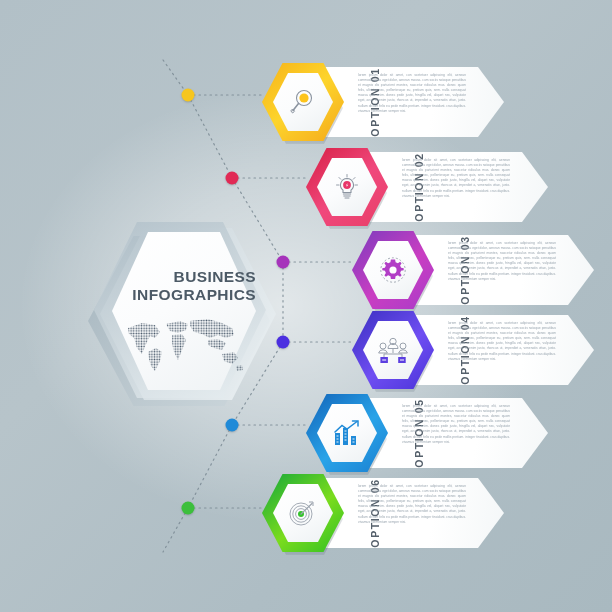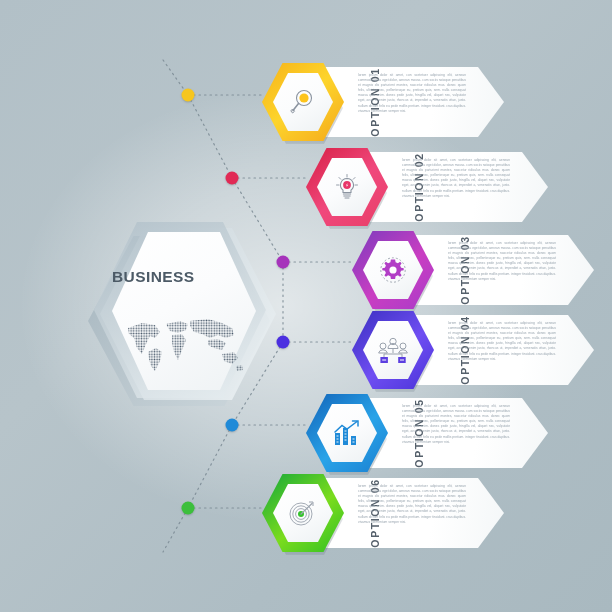--- a/index.html
+++ b/index.html
@@ -25,21 +25,21 @@
   .hex{position:absolute;clip-path:polygon(25% 0%,75% 0%,100% 50%,75% 100%,25% 100%,0% 50%);}
   .c-back3{left:2px;top:18px;width:182px;height:170px;
     background:linear-gradient(135deg,#9fb0ba 0%,#b9c6cd 55%,#cdd8dd 100%);opacity:.85;}
   .c-back2{left:14px;top:10px;width:176px;height:172px;
     background:linear-gradient(125deg,#c2ced4 0%,#dde5e9 60%,#eef3f5 100%);opacity:.9;}
   .c-back1{left:8px;top:4px;width:172px;height:176px;
     background:linear-gradient(160deg,#aebec8 0%,#c9d4da 45%,#e7eef1 100%);opacity:.75;}
   .c-face{left:26px;top:14px;width:144px;height:158px;
     background:linear-gradient(150deg,#ffffff 0%,#fbfcfd 45%,#eef2f4 100%);
     box-shadow:0 5px 14px rgba(70,85,95,.22);}
-  .c-title{position:absolute;left:26px;top:50px;width:144px;text-align:left;
+  .c-title{position:absolute;left:26px;top:50px;width:144px;text-align:right;
     color:#4c5a66;font-weight:bold;font-size:15.5px;line-height:18px;
     letter-spacing:.4px;font-family:"Liberation Sans", sans-serif;}
   .c-map{position:absolute;left:36px;top:96px;width:124px;height:62px;}
 
   
   .row{position:absolute;height:78px;}
   .panel{position:absolute;left:52px;top:4px;height:70px;
     background:linear-gradient(100deg,#ffffff 0%,#ffffff 62%,#f4f7f8 100%);
     clip-path:polygon(0 0, calc(100% - 26px) 0, 100% 50%, calc(100% - 26px) 100%, 0 100%);
     box-shadow:0 5px 11px rgba(60,75,85,.22);}
@@ -96,20 +96,21 @@
   <div class="dot" style="left: 232px; top: 425px; background: rgb(31, 138, 216);"></div>
   <div class="dot" style="left: 188px; top: 508px; background: rgb(60, 191, 60);"></div>
 
   <div class="center-wrap">
     <div class="hex c-back3"></div>
     <div class="hex c-back2"></div>
     <div class="hex c-back1"></div>
     <div class="hex c-face"></div>
     <div class="c-title">
       <div>BUSINESS</div>
+      <div>INFOGRAPHICS</div>
     </div>
     <svg class="c-map" viewBox="0 0 124 62" xmlns="http://www.w3.org/2000/svg">
       <defs>
           <pattern id="hd" width="2.6" height="2.6" patternUnits="userSpaceOnUse">
         <circle cx="1.3" cy="1.3" r="0.85" fill="#4d5d6e"></circle>
           </pattern>
         </defs>
       <g fill="url(#hd)">
         <path d="M6,14 L20,9 L33,11 L38,18 L33,24 L28,22 L24,30 L20,40 L15,34 L12,24 L7,20 Z"></path>
         <path d="M26,38 L34,34 L40,38 L38,47 L33,57 L29,52 L27,45 Z"></path>

